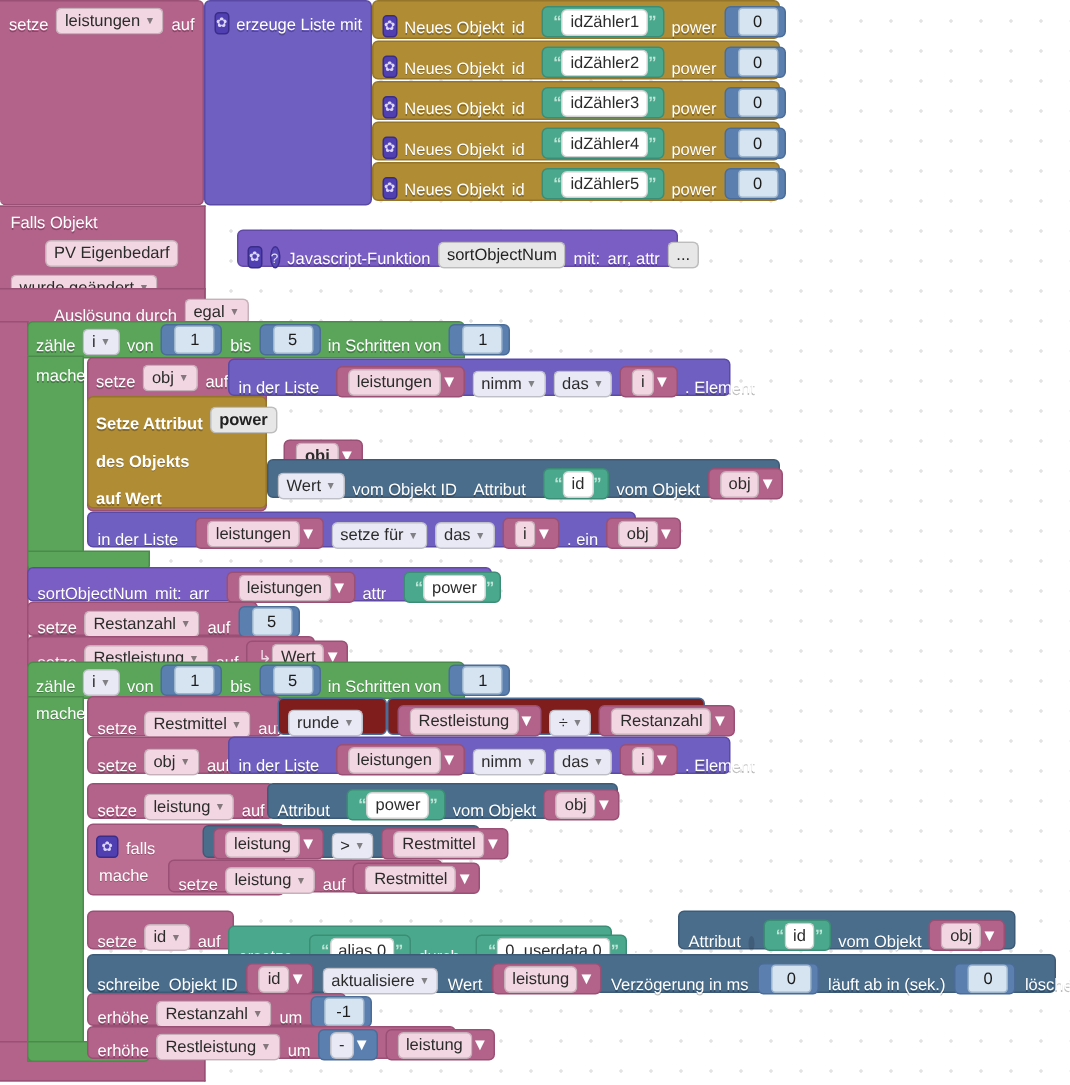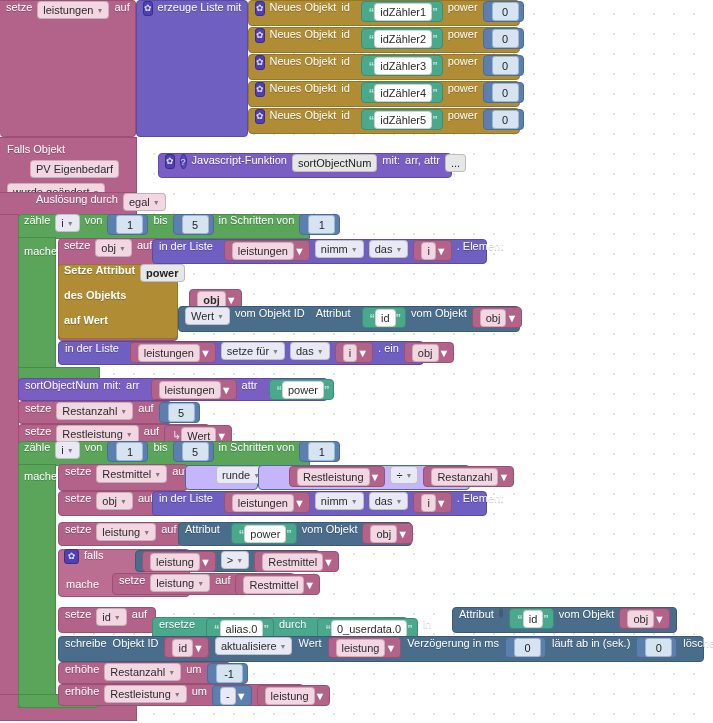--- a/index.html
+++ b/index.html
@@ -13,32 +13,32 @@
     font-size:11px;
     color:#ffffff;
     overflow:hidden;
     position:relative;
     -webkit-font-smoothing:antialiased;
   }
   .abs{position:absolute;}
 
   
   .blk{position:absolute;box-sizing:border-box;border-radius:4px;}
-  .row{display:flex;align-items:flex-start;gap:5px;height:100%;padding:0 6px;white-space:nowrap;}
+  .row{display:flex;align-items:flex-end;gap:5px;height:100%;padding:0 6px;white-space:nowrap;}
   .lbl{color:#fff;text-shadow:0 1px 0 rgba(0,0,0,.25);font-size:11px;}
 
   
   .c-var      {background:#b3638a;border:1px solid #9a4f74;}      
   .c-var2     {background:#bb6e92;border:1px solid #9d5278;}
   .c-list     {background:#6f5fc0;border:1px solid #5a4aa6;}      
   .c-obj      {background:#b08c35;border:1px solid #94752a;}      
   .c-event    {background:#b3638a;border:1px solid #9a4f74;}
   .c-js       {background:#7a5ec4;border:1px solid #614aa6;}
   .c-loop     {background:#5ba55b;border:1px solid #4a8a4a;}      
-  .c-math     {background:#c4b5fd;border:1px solid #4a6c97;padding-left:24px;}
+  .c-math     {background:#7f1d1d;border:1px solid #4a6c97;}
   .c-text     {background:#4aa88c;border:1px solid #3c8d75;}      
   .c-ctrl     {background:#4a6d8c;border:1px solid #3d5b76;}      
   .c-sort     {background:#7a5ec4;border:1px solid #614aa6;}
 
   
   .fld{
     display:inline-flex;align-items:center;gap:3px;
     background:#f2d7e2;color:#2b2b2b;border:1px solid rgba(0,0,0,.18);
     border-radius:4px;padding:1px 5px;font-size:11px;line-height:14px;
     text-shadow:none;

